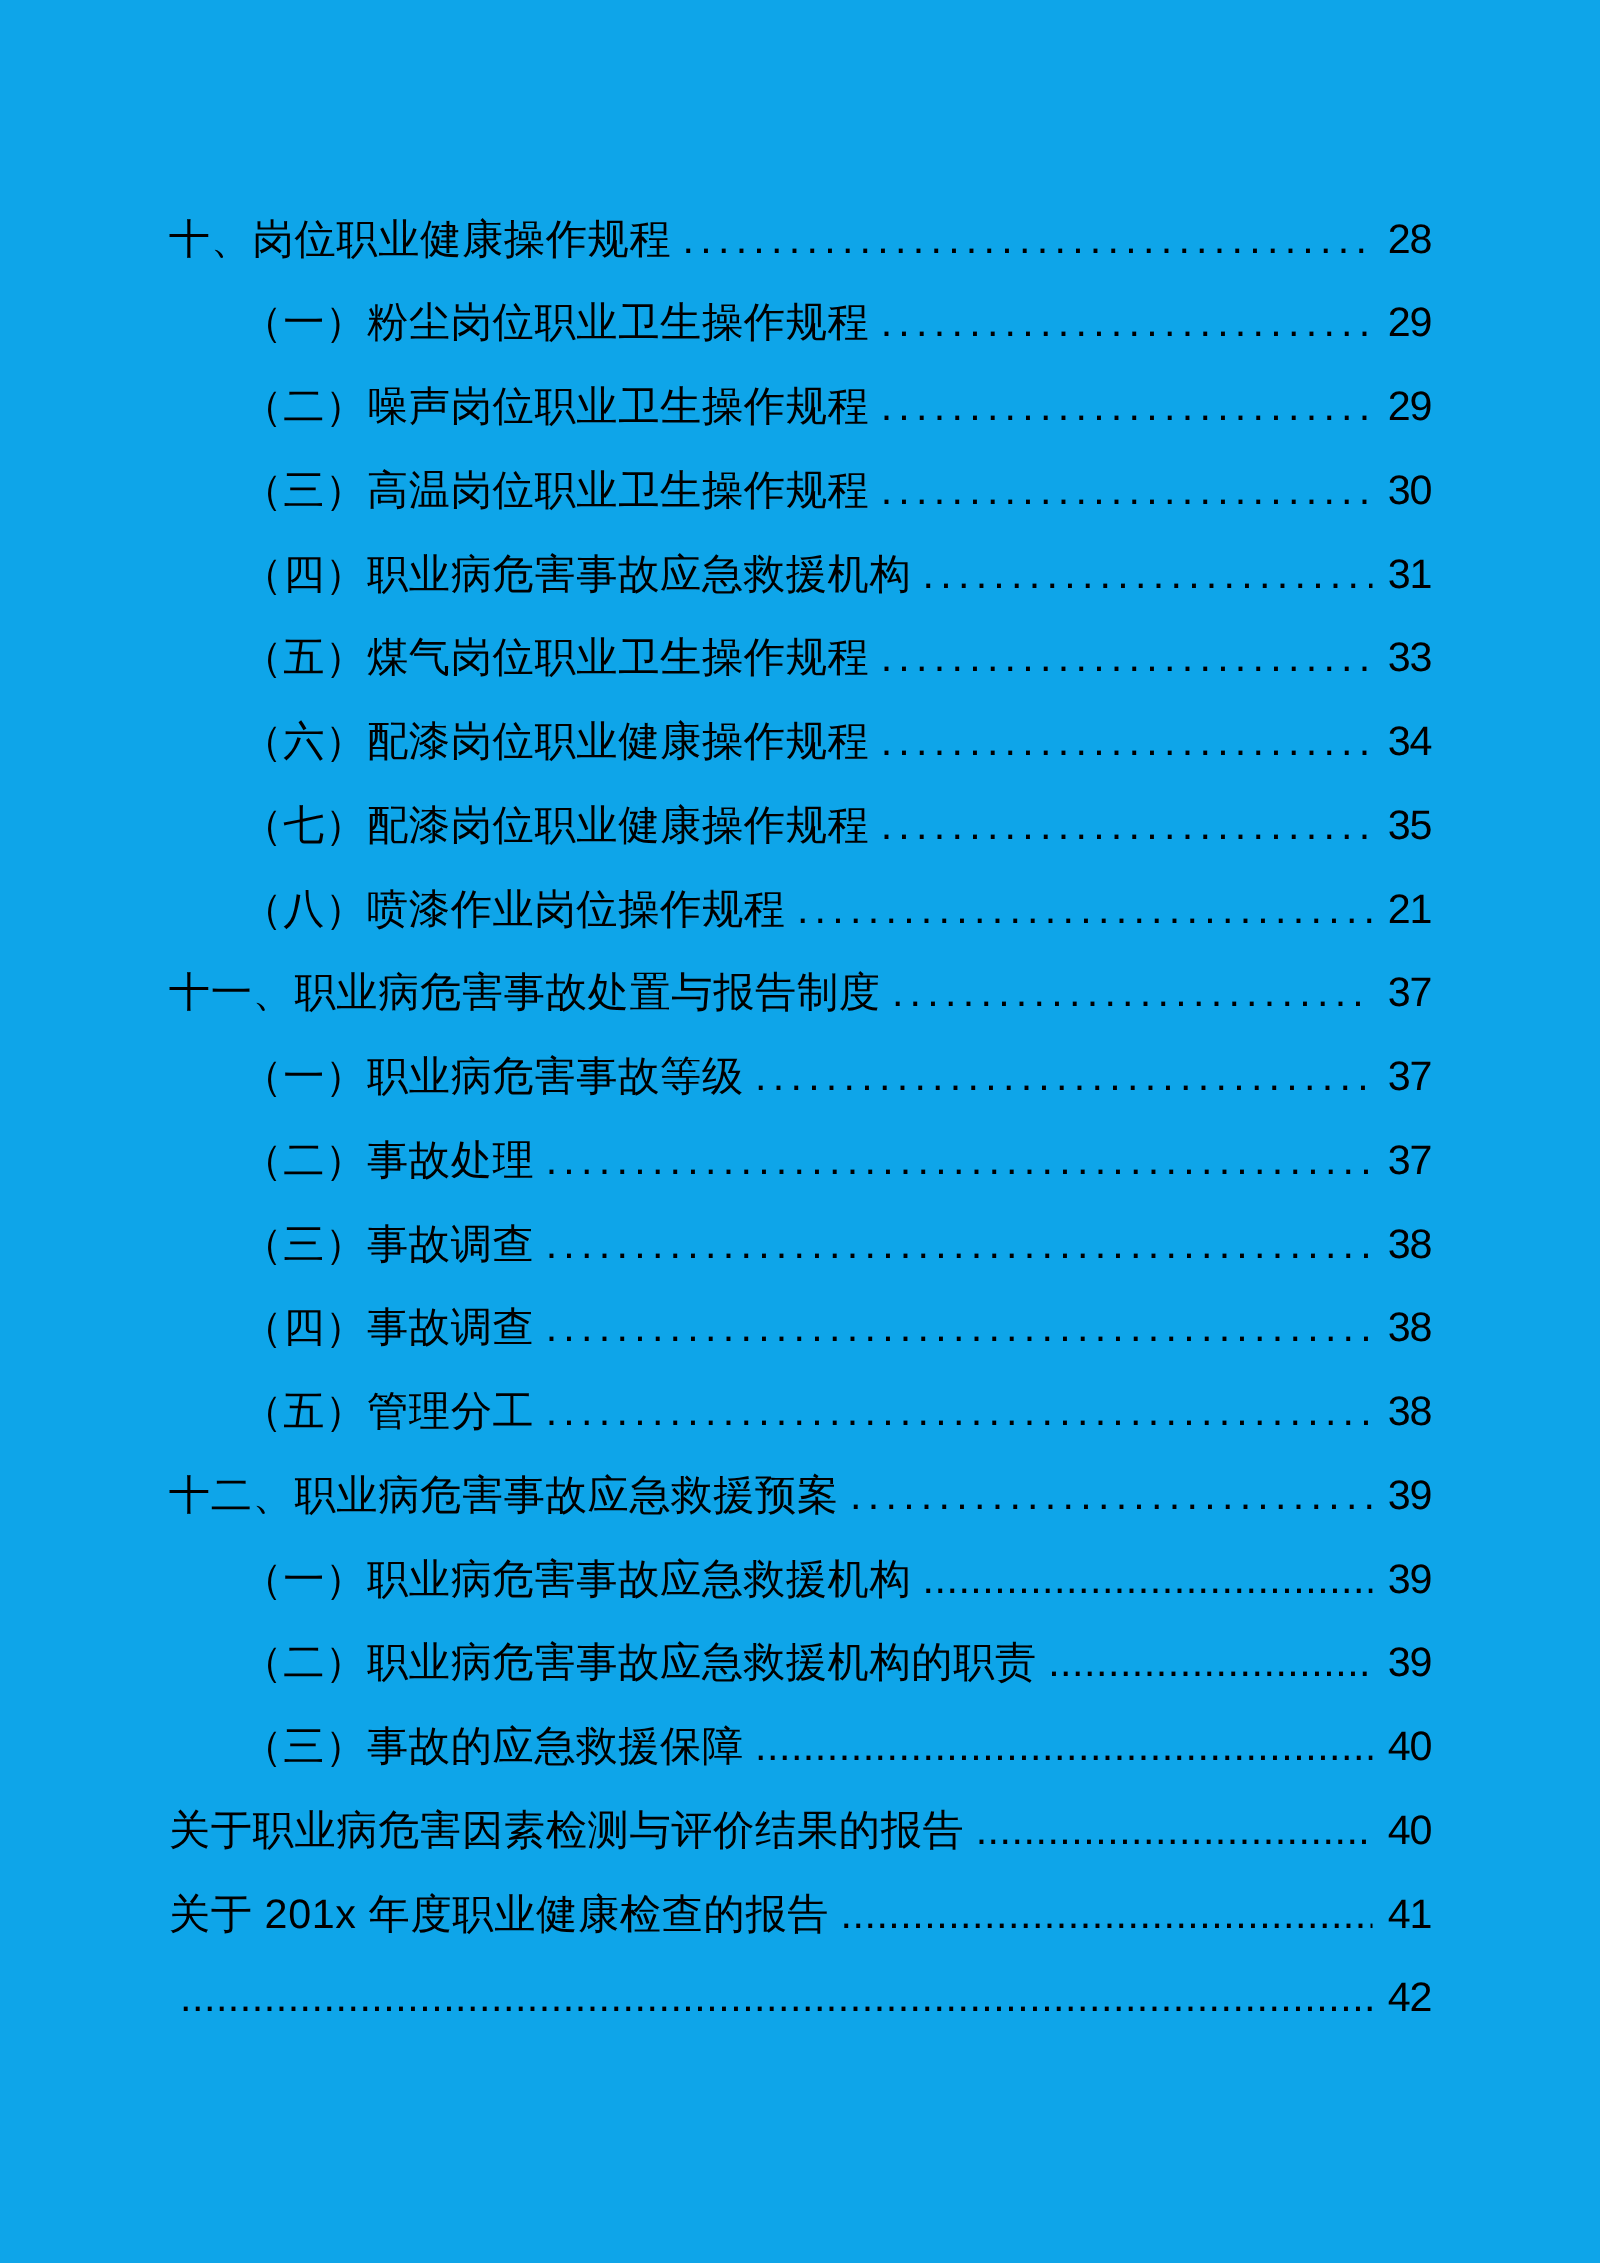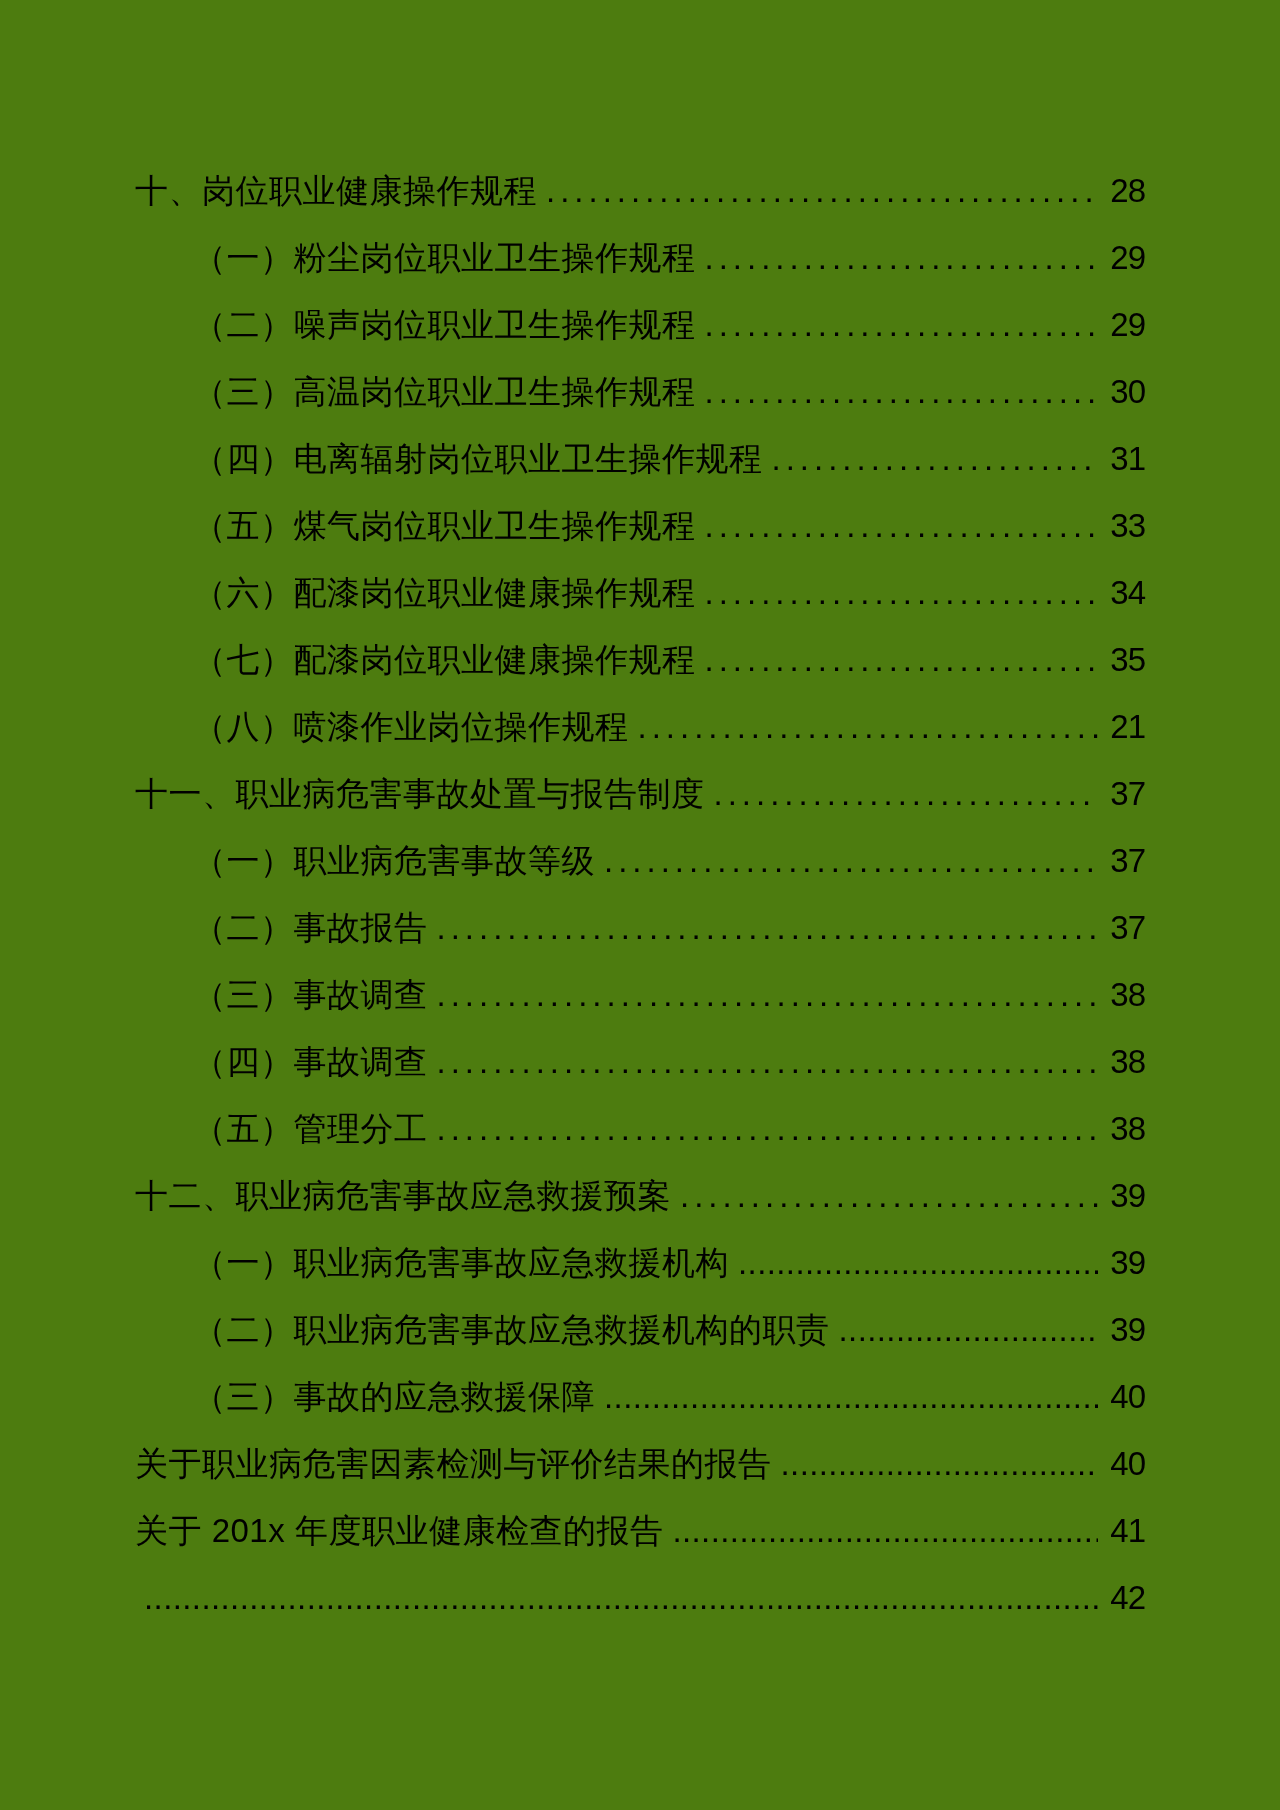--- a/index.html
+++ b/index.html
@@ -7,21 +7,21 @@
     width: 1280px;
     height: 1810px;
     background: #ffffff;
     font-family: "Liberation Sans", sans-serif;
     overflow: hidden;
   }
   .page {
     position: relative;
     width: 1280px;
     height: 1810px;
-    background: #4d7c0f;
+    background: #0ea5e9;
   }
   .toc {
     position: absolute;
     left: 135px;
     top: 157px;
     width: 1010px;
   }
   .toc-row {
     display: flex;
     align-items: baseline;
@@ -75,21 +75,21 @@
     <span class="toc-page">29</span>
   </div>
 
   <div class="toc-row level-2 wide">
     <span class="toc-label">（三）高温岗位职业卫生操作规程</span>
     <span class="toc-leader" aria-hidden="true">............................................................................................................................................................................................................................</span>
     <span class="toc-page">30</span>
   </div>
 
   <div class="toc-row level-2 wide">
-    <span class="toc-label">（四）电离辐射岗位职业卫生操作规程</span>
+    <span class="toc-label">（四）职业病危害事故应急救援机构</span>
     <span class="toc-leader" aria-hidden="true">............................................................................................................................................................................................................................</span>
     <span class="toc-page">31</span>
   </div>
 
   <div class="toc-row level-2 wide">
     <span class="toc-label">（五）煤气岗位职业卫生操作规程</span>
     <span class="toc-leader" aria-hidden="true">............................................................................................................................................................................................................................</span>
     <span class="toc-page">33</span>
   </div>
 
@@ -117,21 +117,21 @@
     <span class="toc-page">37</span>
   </div>
 
   <div class="toc-row level-2 wide">
     <span class="toc-label">（一）职业病危害事故等级</span>
     <span class="toc-leader" aria-hidden="true">............................................................................................................................................................................................................................</span>
     <span class="toc-page">37</span>
   </div>
 
   <div class="toc-row level-2 wide">
-    <span class="toc-label">（二）事故报告</span>
+    <span class="toc-label">（二）事故处理</span>
     <span class="toc-leader" aria-hidden="true">............................................................................................................................................................................................................................</span>
     <span class="toc-page">37</span>
   </div>
 
   <div class="toc-row level-2 wide">
     <span class="toc-label">（三）事故调查</span>
     <span class="toc-leader" aria-hidden="true">............................................................................................................................................................................................................................</span>
     <span class="toc-page">38</span>
   </div>
 

